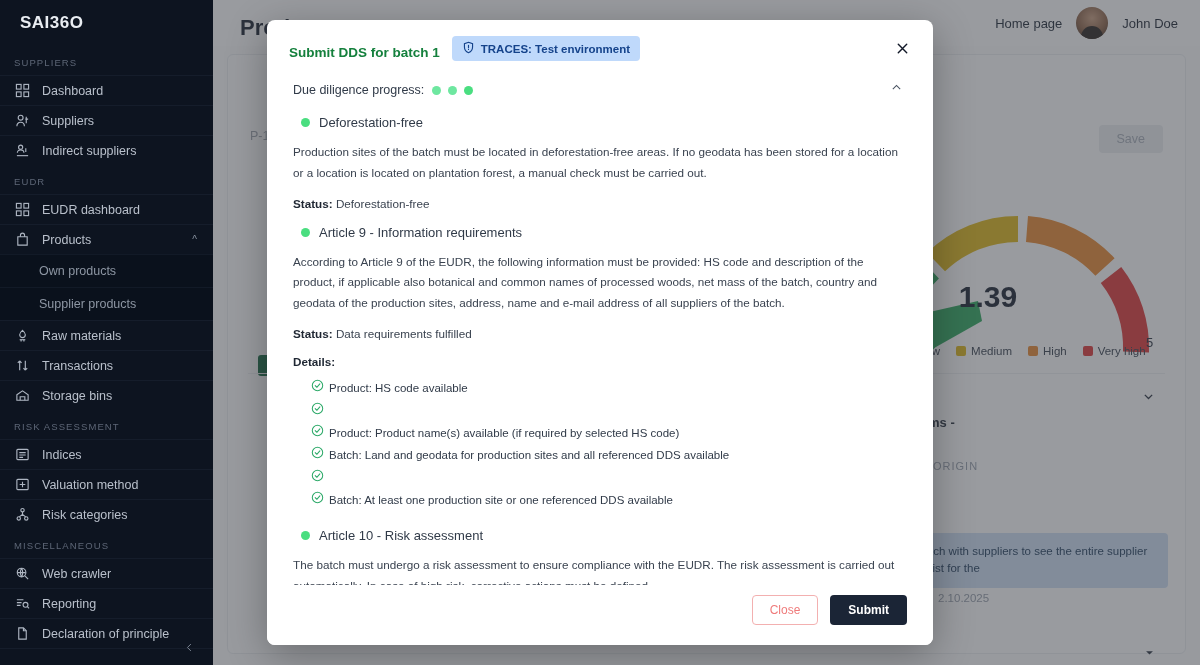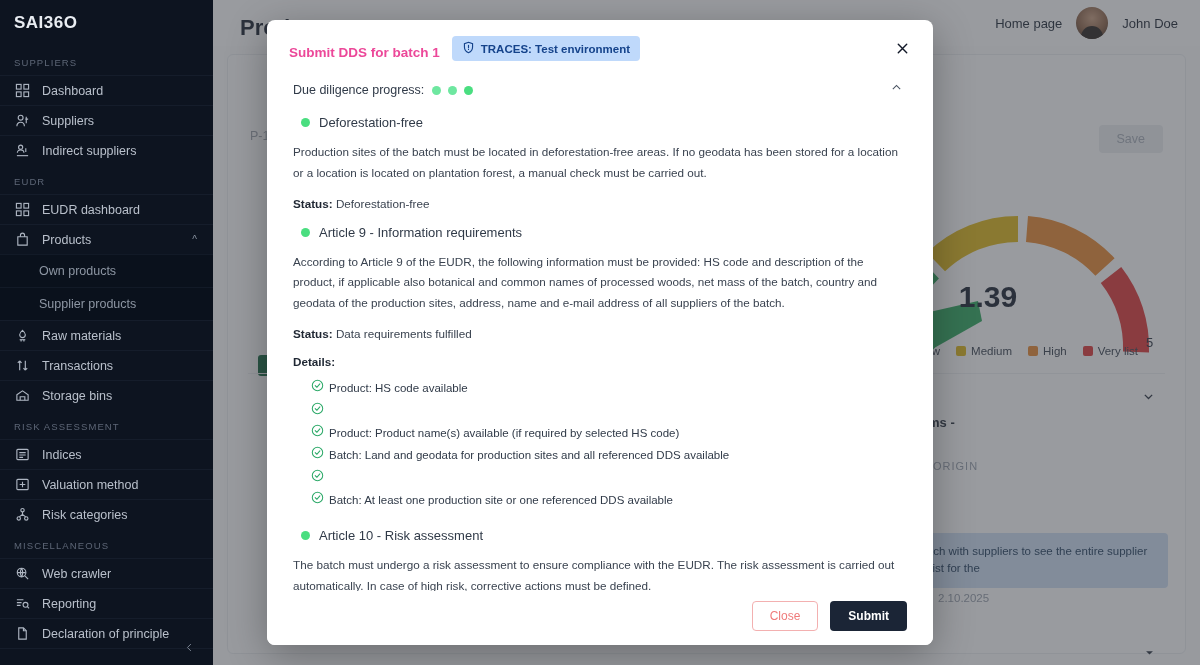--- a/index.html
+++ b/index.html
@@ -13,21 +13,21 @@
 
   
   .sidebar {
     position: absolute; left: 0; top: 0; width: 213px; height: 665px;
     background: #0d1420;
     color: #c9cfd8;
     overflow: hidden;
     z-index: 5;
   }
   .logo {
-    height: 46px; display: flex; align-items: center; padding-left: 14px;
+    height: 46px; display: flex; align-items: center; padding-left: 20px;
     font-size: 17px; font-weight: 700; color: #e9edf2; letter-spacing: .5px;
   }
   .nav-section {
     font-size: 9.5px; letter-spacing: 1.1px; color: #5d6676;
     padding: 11px 0 7px 14px; text-transform: uppercase;
   }
   .nav-item {
     display: flex; align-items: center; gap: 12px;
     height: 30px; padding-left: 14px; font-size: 12.5px; color: #b9c0cb;
     border-top: 1px solid #151d2b;
@@ -120,21 +120,21 @@
   
   .modal {
     position:absolute; left:267px; top:20px; width:666px; height:625px;
     background:#fff; border-radius:8px; z-index:30;
     box-shadow: 0 10px 40px rgba(0,0,0,.30);
     display:flex; flex-direction:column; overflow:hidden;
   }
   .modal-head {
     display:flex; align-items:center; padding:16px 20px 8px 22px; gap:12px; flex:0 0 auto;
   }
-  .modal-title { font-size:13.5px; font-weight:700; color:#ec4899; white-space:nowrap;margin-top:8px; }
+  .modal-title { font-size:13.5px; font-weight:700; color:#15803d; white-space:nowrap;margin-top:8px; }
   .traces-badge {
     display:flex; align-items:center; gap:6px;
     background:#bfd9fb; color:#15438b; border-radius:4px;
     padding:5px 10px; font-size:11.5px; font-weight:700; white-space:nowrap;
   }
   .traces-badge svg { width:13px; height:13px; }
   .modal-close {
     margin-left:auto; width:22px; height:22px; cursor:pointer;
     display:flex; align-items:center; justify-content:center; color:#111827;
   }
@@ -155,21 +155,21 @@
   .para { font-size:11.7px; line-height:1.78; color:#3a4350; margin-bottom:13px; }
   .status-line { font-size:11.7px; color:#3a4350; margin-bottom:15px; }
   .status-line b { color:#1f2733; }
   .details-label { font-size:11.7px; font-weight:700; color:#1f2733; margin-bottom:9px; }
   .check-list { margin: 0 0 16px 18px; }
   .check-item { display:flex; align-items:center; gap:5px; font-size:11.5px; color:#303a48; line-height:1.95; }
   .check-item svg { width:13px; height:13px; flex:0 0 13px; color:#2faa6a; }
 
   .modal-foot {
     flex:0 0 auto; display:flex; justify-content:flex-end; align-items:center; gap:12px;
-    padding: 10px 26px 14px 26px; background:#fff;
+    padding: 10px 26px 20px 26px; background:#fff;
   }
   .btn-close {
     background:#fff; border:1px solid #f3b0b0; color:#ef7b7b;
     border-radius:4px; font-size:12px; padding:7px 17px; cursor:pointer;
     font-family:"Liberation Sans", sans-serif;
   }
   .btn-submit {
     background:#1b2536; border:none; color:#fff;
     border-radius:4px; font-size:12px; padding:8px 18px; cursor:pointer;
     font-family:"Liberation Sans", sans-serif; font-weight:700;
@@ -403,21 +403,21 @@
         <span class="li">
             <i class="sw" style="background:#e0b91b"></i>
             <span>Medium</span>
           </span>
         <span class="li">
             <i class="sw" style="background:#ea8a32"></i>
             <span>High</span>
           </span>
         <span class="li">
             <i class="sw" style="background:#e03a3a"></i>
-            <span>Very list</span>
+            <span>Very high</span>
           </span>
       </div>
 
       <div class="sec-row" style="top:318px"></div>
       <div class="chev-row" style="top:335px">
         <svg width="13" height="13" viewBox="0 0 16 16" fill="none" stroke="currentColor" stroke-width="1.6">
             <path d="M3.5 6 8 10.5 12.5 6"></path>
           </svg>
       </div>
       <div class="prod-sub" style="left:700px; top:360px; color:#2a3240; font-weight:600;">ms -</div>

